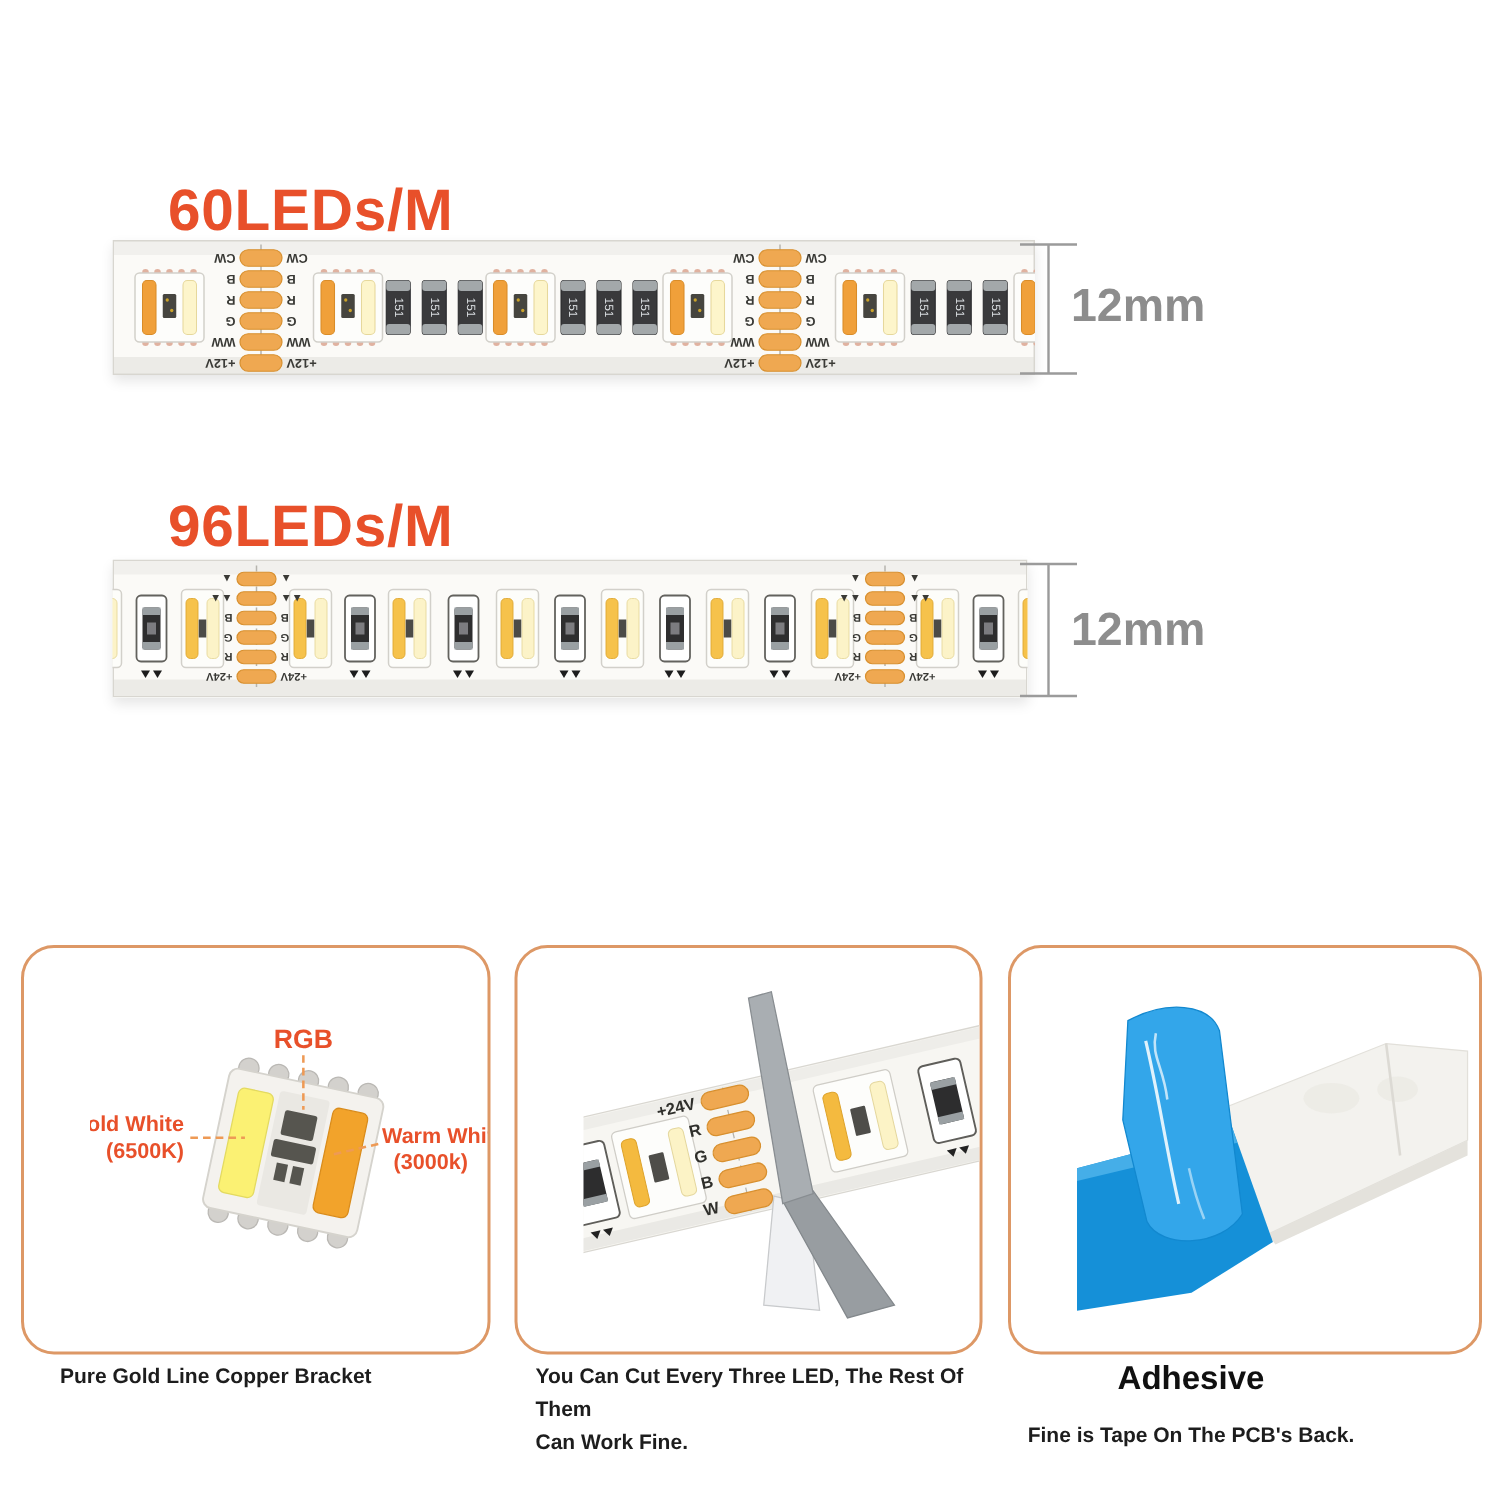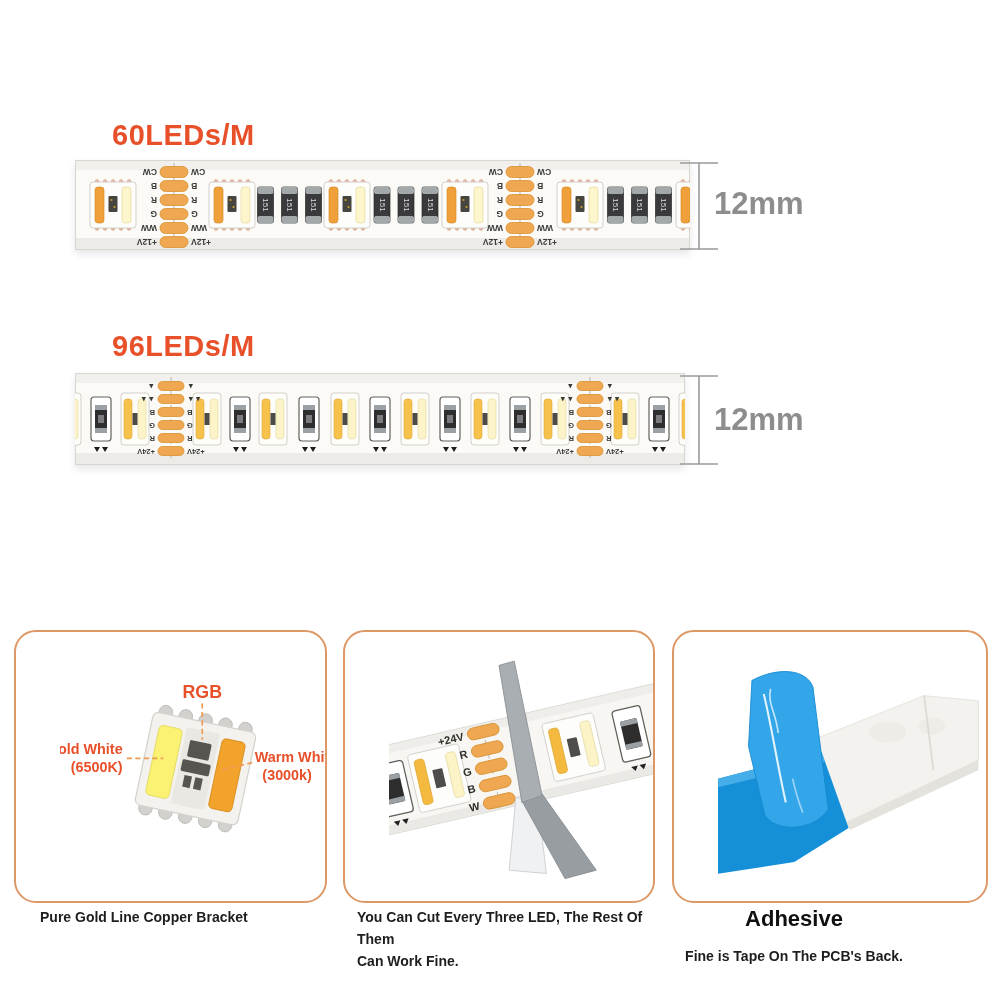--- a/index.html
+++ b/index.html
@@ -1,18 +1,18 @@
 <!DOCTYPE html>
 <html style="--accent: #e8502a; --dim: #8d8d8d; --cardborder: #dd9866;"><head>
 <meta charset="utf-8">
 <style>
   html,body{margin:0;padding:0;background:#fff;}
   body{font-family:"Liberation Sans",sans-serif;}
   #canvas{position:relative;width:1000px;height:1000px;background:#ffffff;overflow:hidden;margin:0 auto;}
-  .strip-title{position:absolute;font-size:29px;font-weight:bold;color:var(--accent,#e8502a);letter-spacing:.5px;}
+  .strip-title{position:absolute;font-size:39px;font-weight:bold;color:var(--accent,#e8502a);letter-spacing:.5px;}
   .strip-svg{position:absolute;box-shadow:0 4px 8px rgba(0,0,0,.10);}
   .bracket{position:absolute;}
   .bracket path{stroke:#9b9b9b;stroke-width:1.6;fill:none;}
   .dim-label{position:absolute;font-size:31px;font-weight:bold;color:var(--dim,#8d8d8d);}
   #features-heading{position:absolute;left:18px;top:608px;font-size:26px;font-weight:bold;color:#0b0b0b;letter-spacing:1px;margin-top:26px;}
   .card{position:absolute;top:630px;height:273px;border:2px solid var(--cardborder,#dd9866);border-radius:22px;background:#fff;box-sizing:border-box;overflow:hidden;padding-left:44px;}
   .card svg{width:100%;height:100%;display:block;}
   .caption{position:absolute;}
   .caption.center{text-align:center;}
   .cap-title{font-size:22px;font-weight:bold;color:#101010;margin:0 0 13px 0;}

